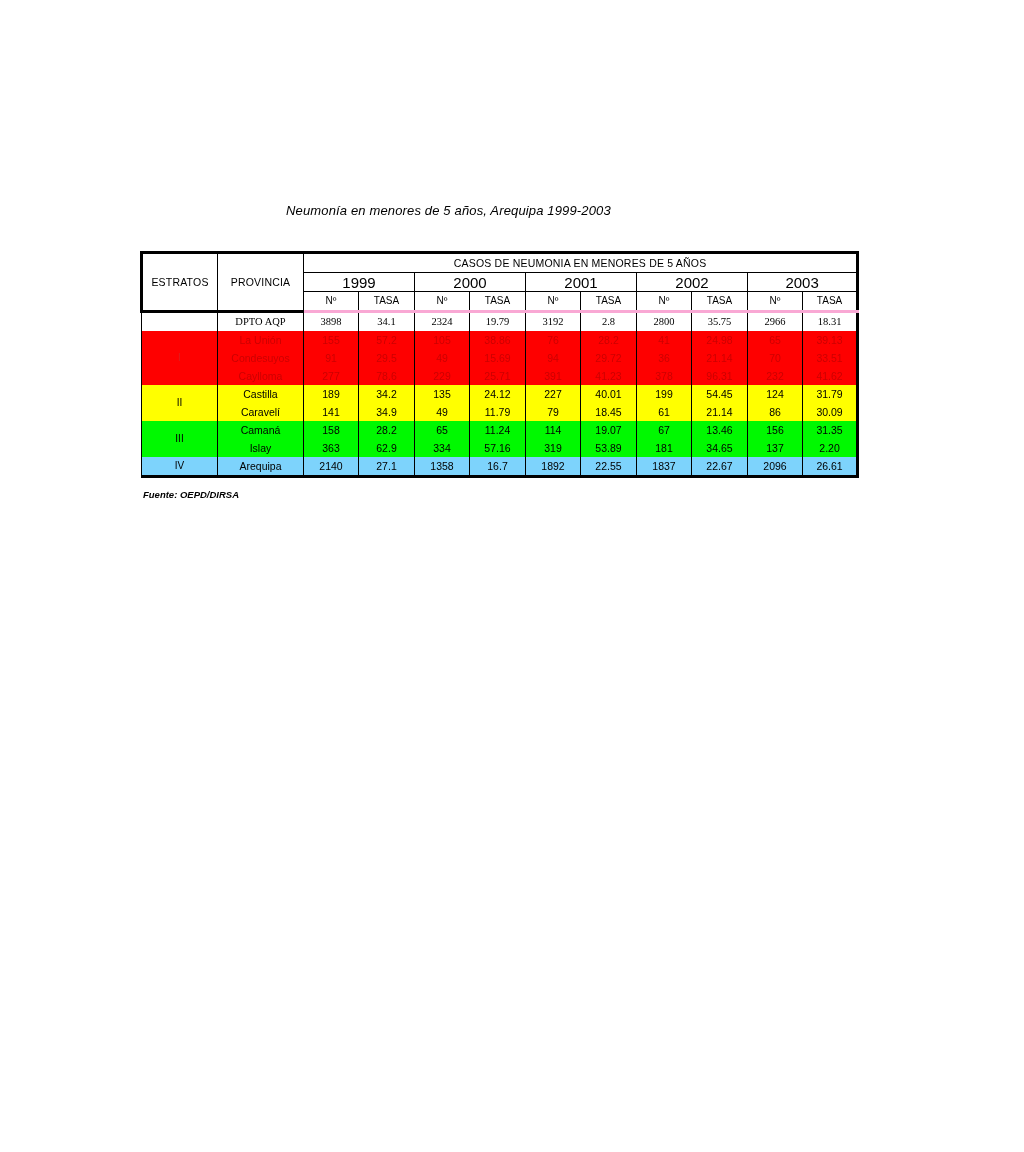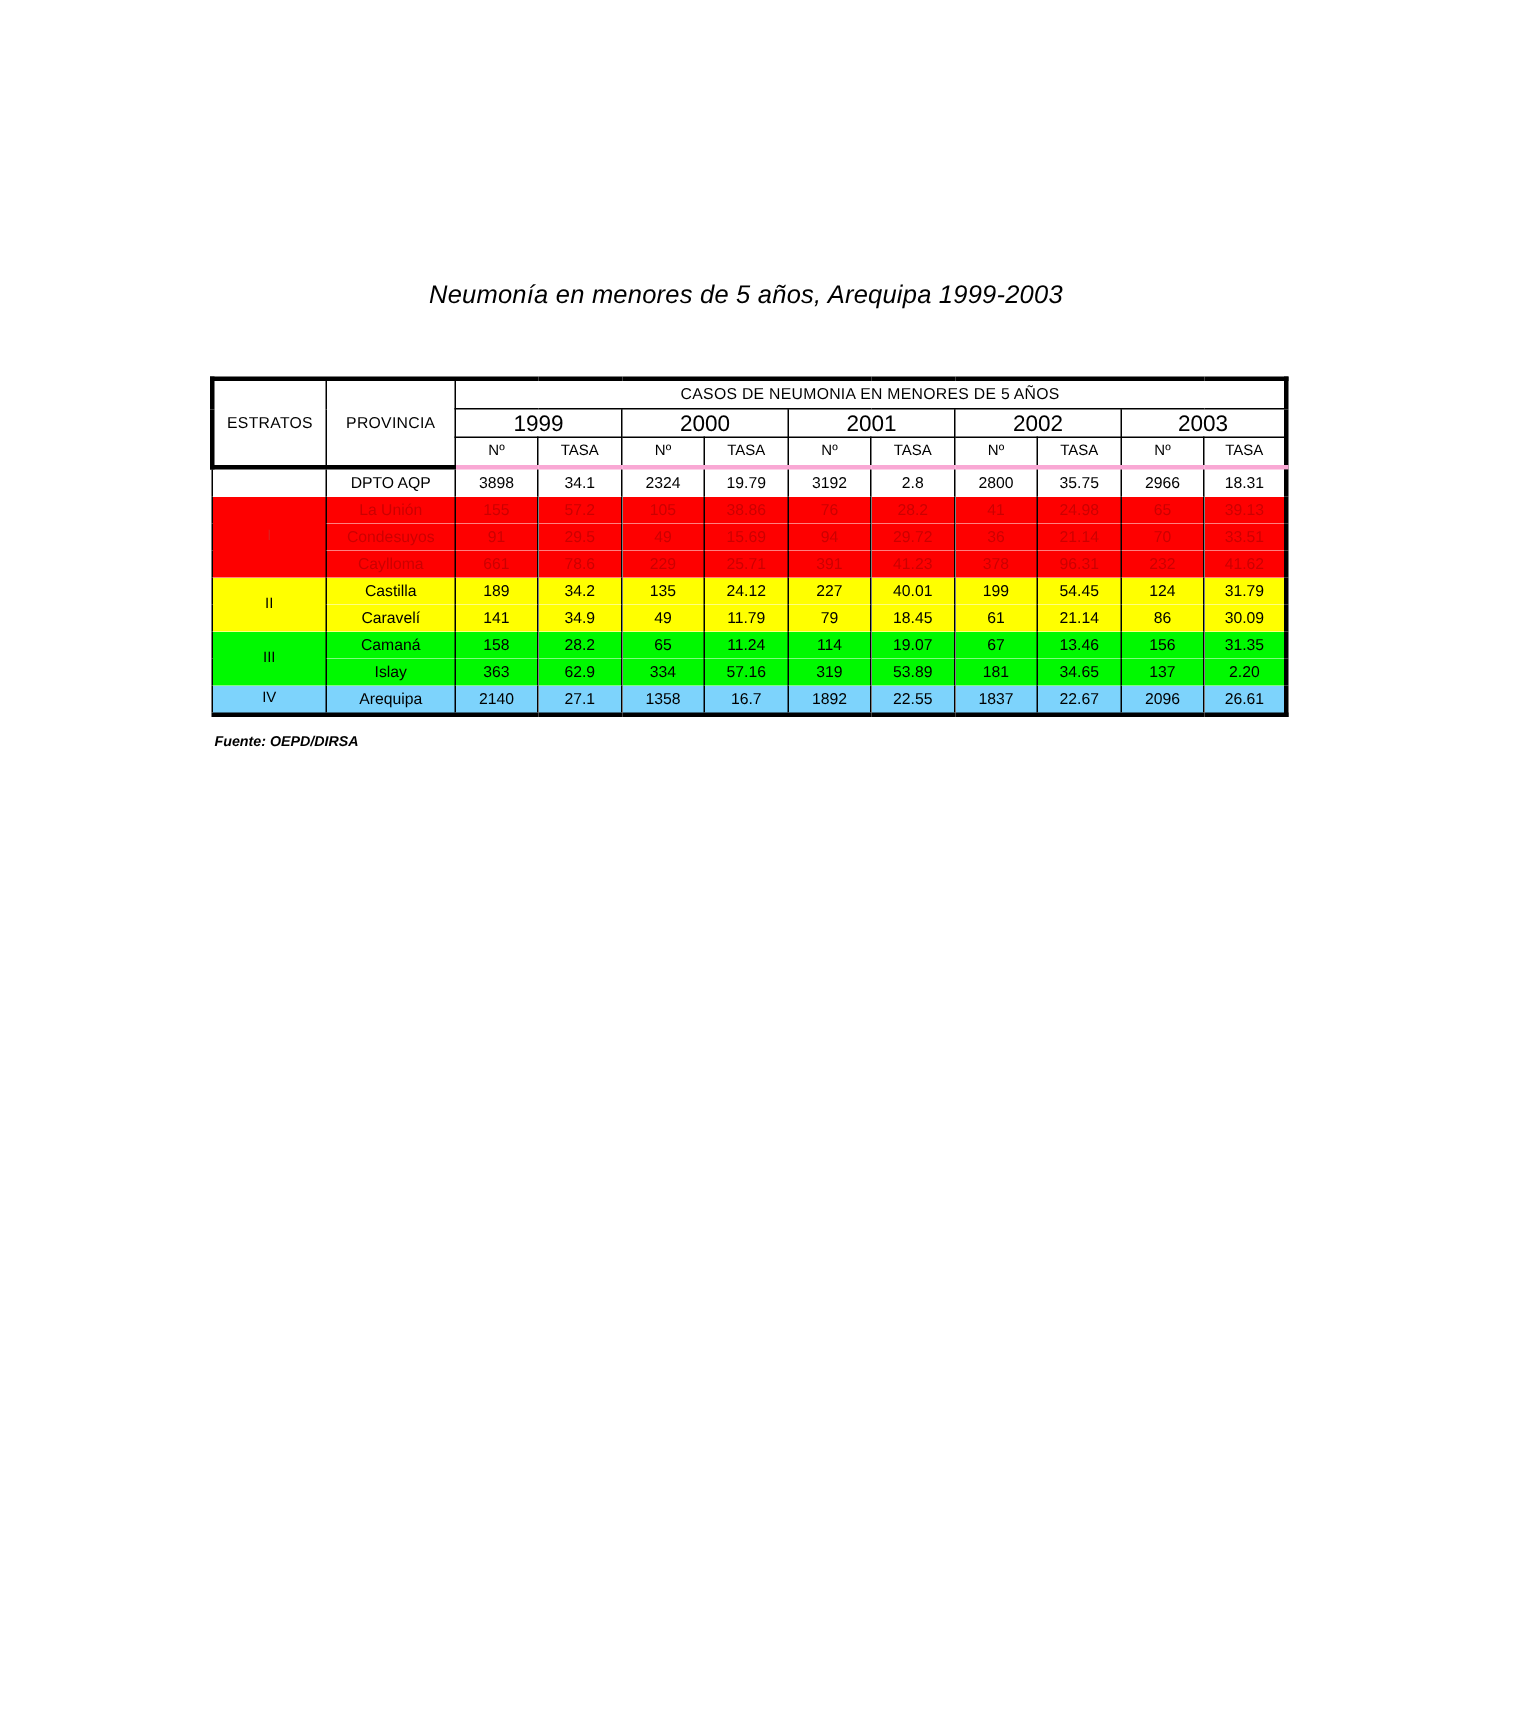--- a/index.html
+++ b/index.html
@@ -19,22 +19,22 @@
   #page {
     position: absolute;
     left: 0; top: 0;
     width: 1024px;
     height: 1152px;
   }
 
   .title {
     position: absolute;
     left: 286px;
-    top: 187px;
-    font-size: 17px;
+    top: 203px;
+    font-size: 13px;
     font-style: italic;
     font-weight: normal;
     letter-spacing: 0.15px;
     white-space: nowrap;
   }
 
   .table-wrap {
     position: absolute;
     left: 140px;
     top: 251px;
@@ -109,21 +109,21 @@
     padding-left: 4px;
     font-size: 10.5px;
   }
   td.num {
     font-size: 10.5px;
   }
   .row-last td { border-bottom: 3px solid #000; }
   .lastcol { border-right: 3px solid #000 !important; }
 
   
-  .band-white  { background: #ffffff; color: #000000; }
+  .band-white  { background: #ffffff; color: #000000; font-family: Liberation Serif, serif; }
   .band-red    { background: #fe0000; color: #cc0000; }
   .band-yellow { background: #ffff00; color: #000000; }
   .band-green  { background: #00f900; color: #000000; }
   .band-cyan   { background: #7dd3fc; color: #000000; }
 
   .band-red td.est { color: #e01c1c; }
 
   .source {
     position: absolute;
     left: 143px;
@@ -225,21 +225,21 @@
           <td class="num">94</td>
           <td class="num">29.72</td>
           <td class="num">36</td>
           <td class="num">21.14</td>
           <td class="num">70</td>
           <td class="num lastcol">33.51</td>
         </tr>
 
         <tr class="band-red">
           <td class="prov">Caylloma</td>
-          <td class="num">661</td>
+          <td class="num">277</td>
           <td class="num">78.6</td>
           <td class="num">229</td>
           <td class="num">25.71</td>
           <td class="num">391</td>
           <td class="num">41.23</td>
           <td class="num">378</td>
           <td class="num">96.31</td>
           <td class="num">232</td>
           <td class="num lastcol">41.62</td>
         </tr>

